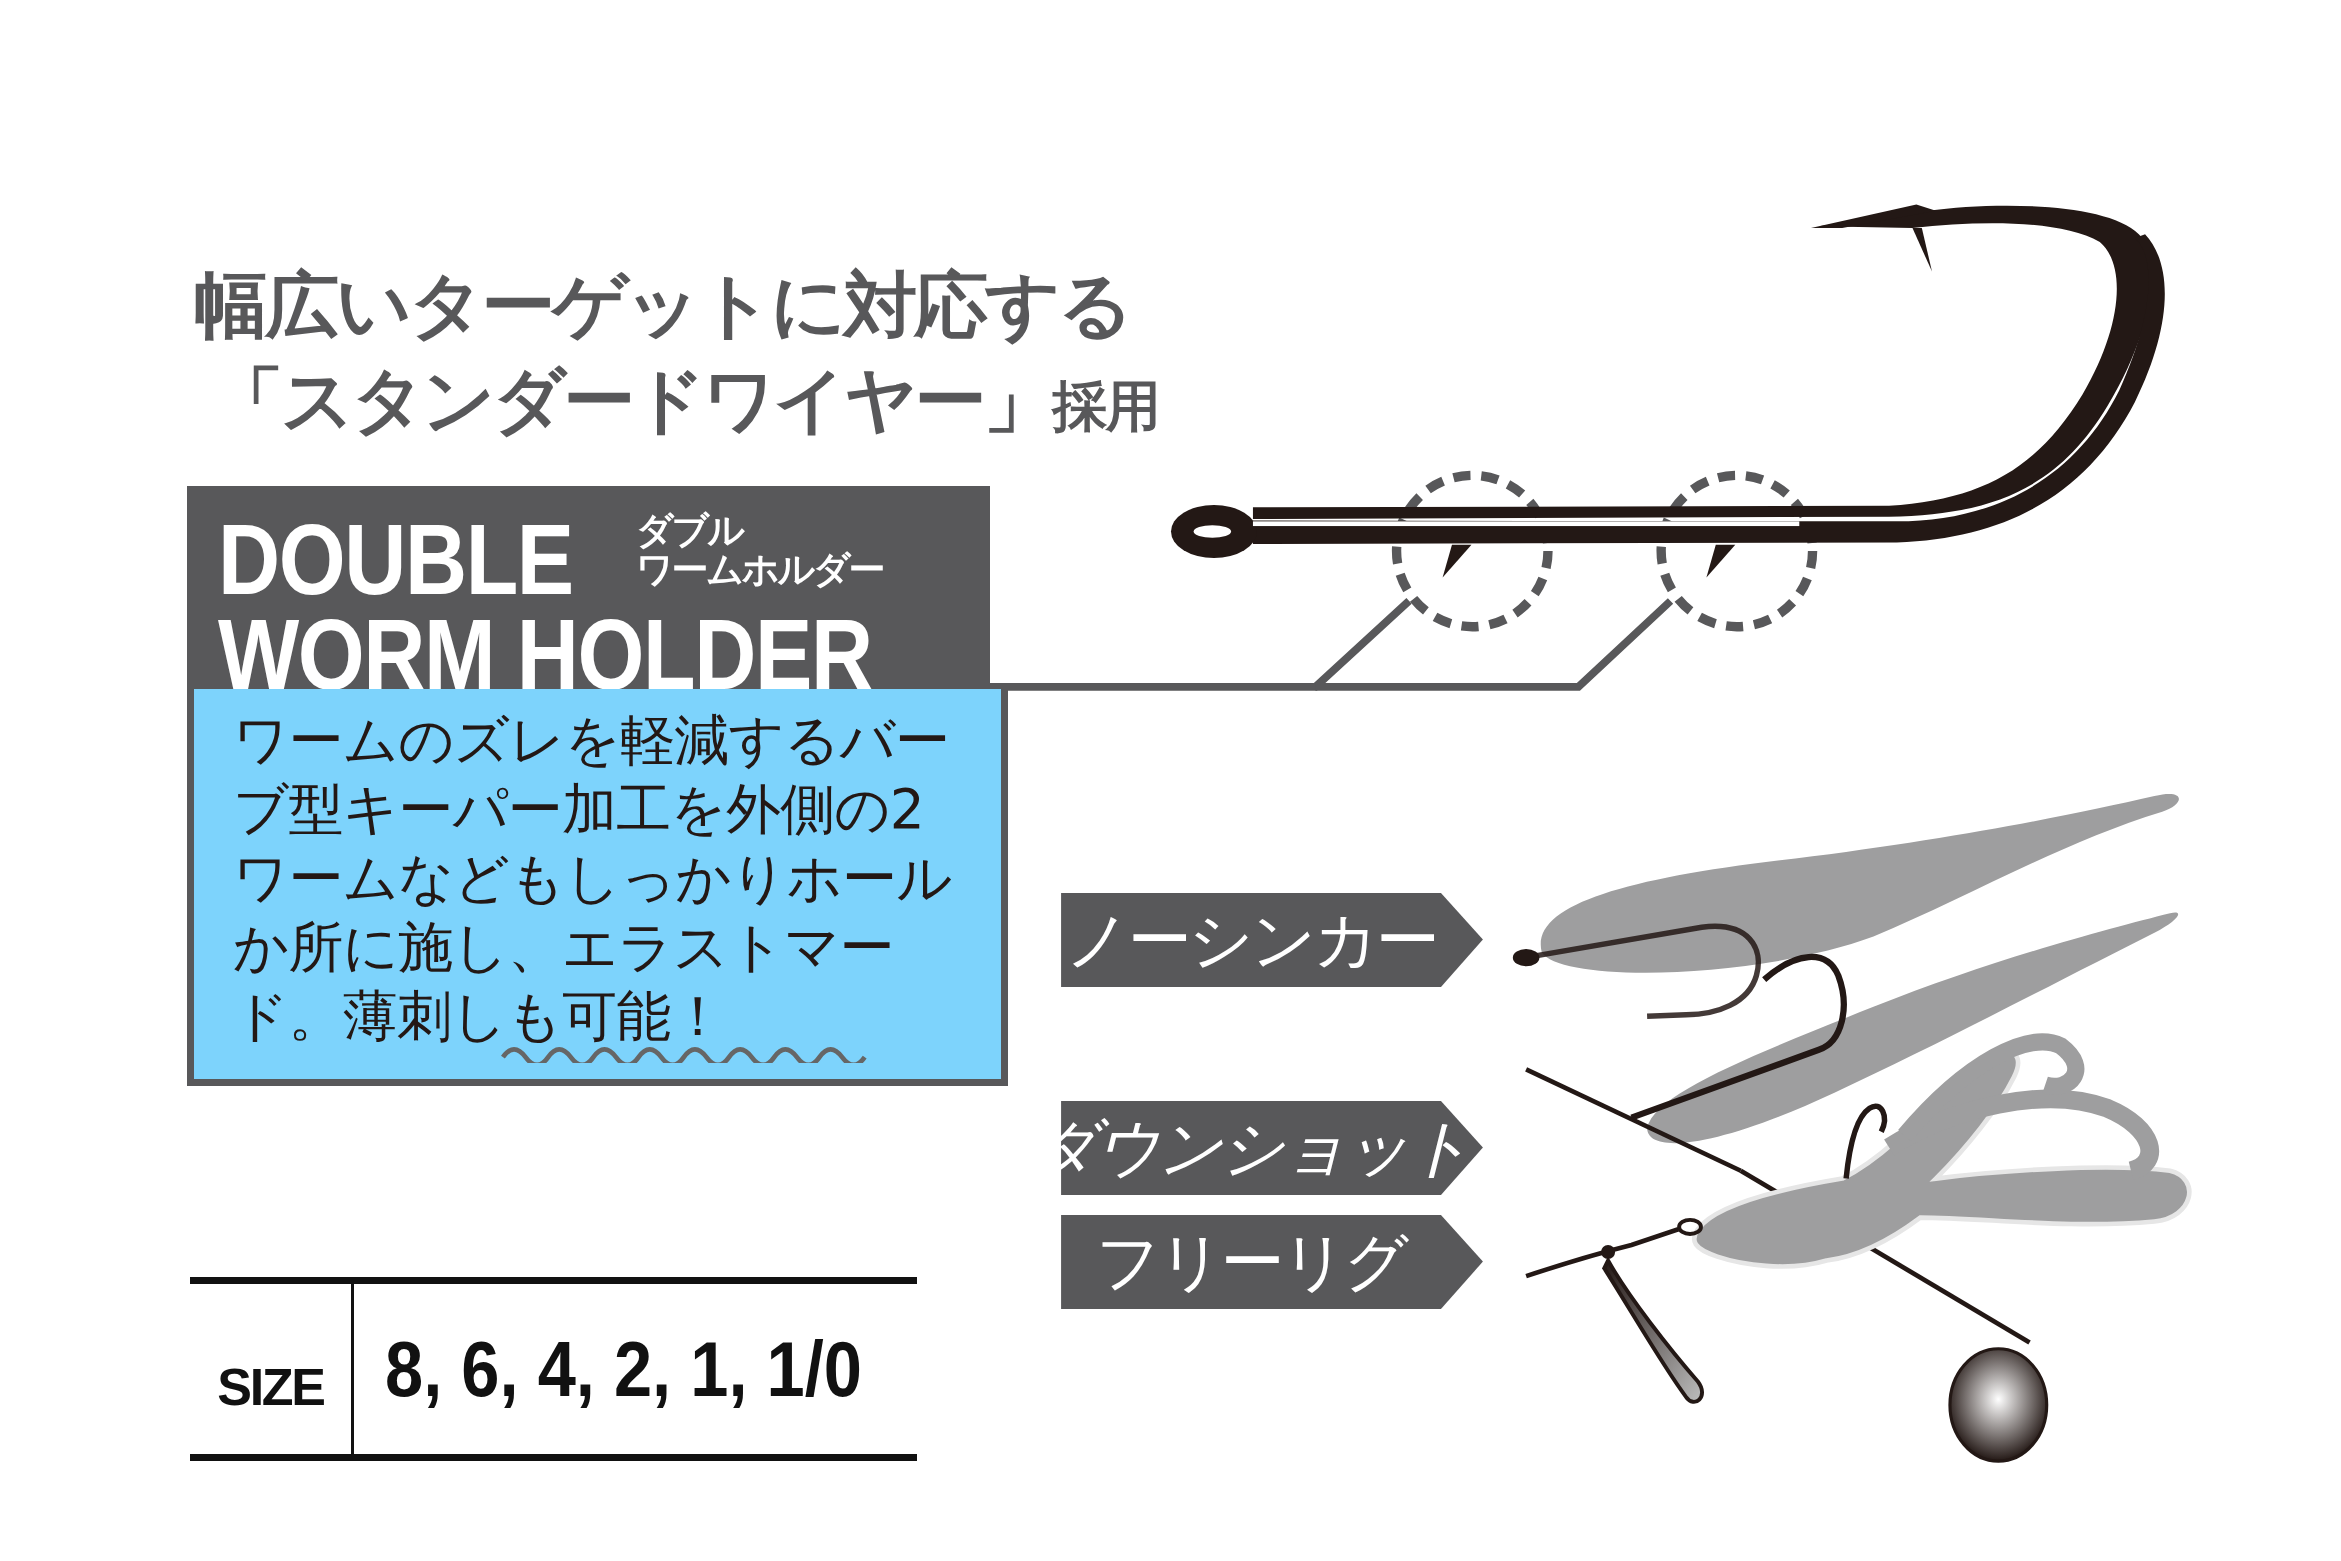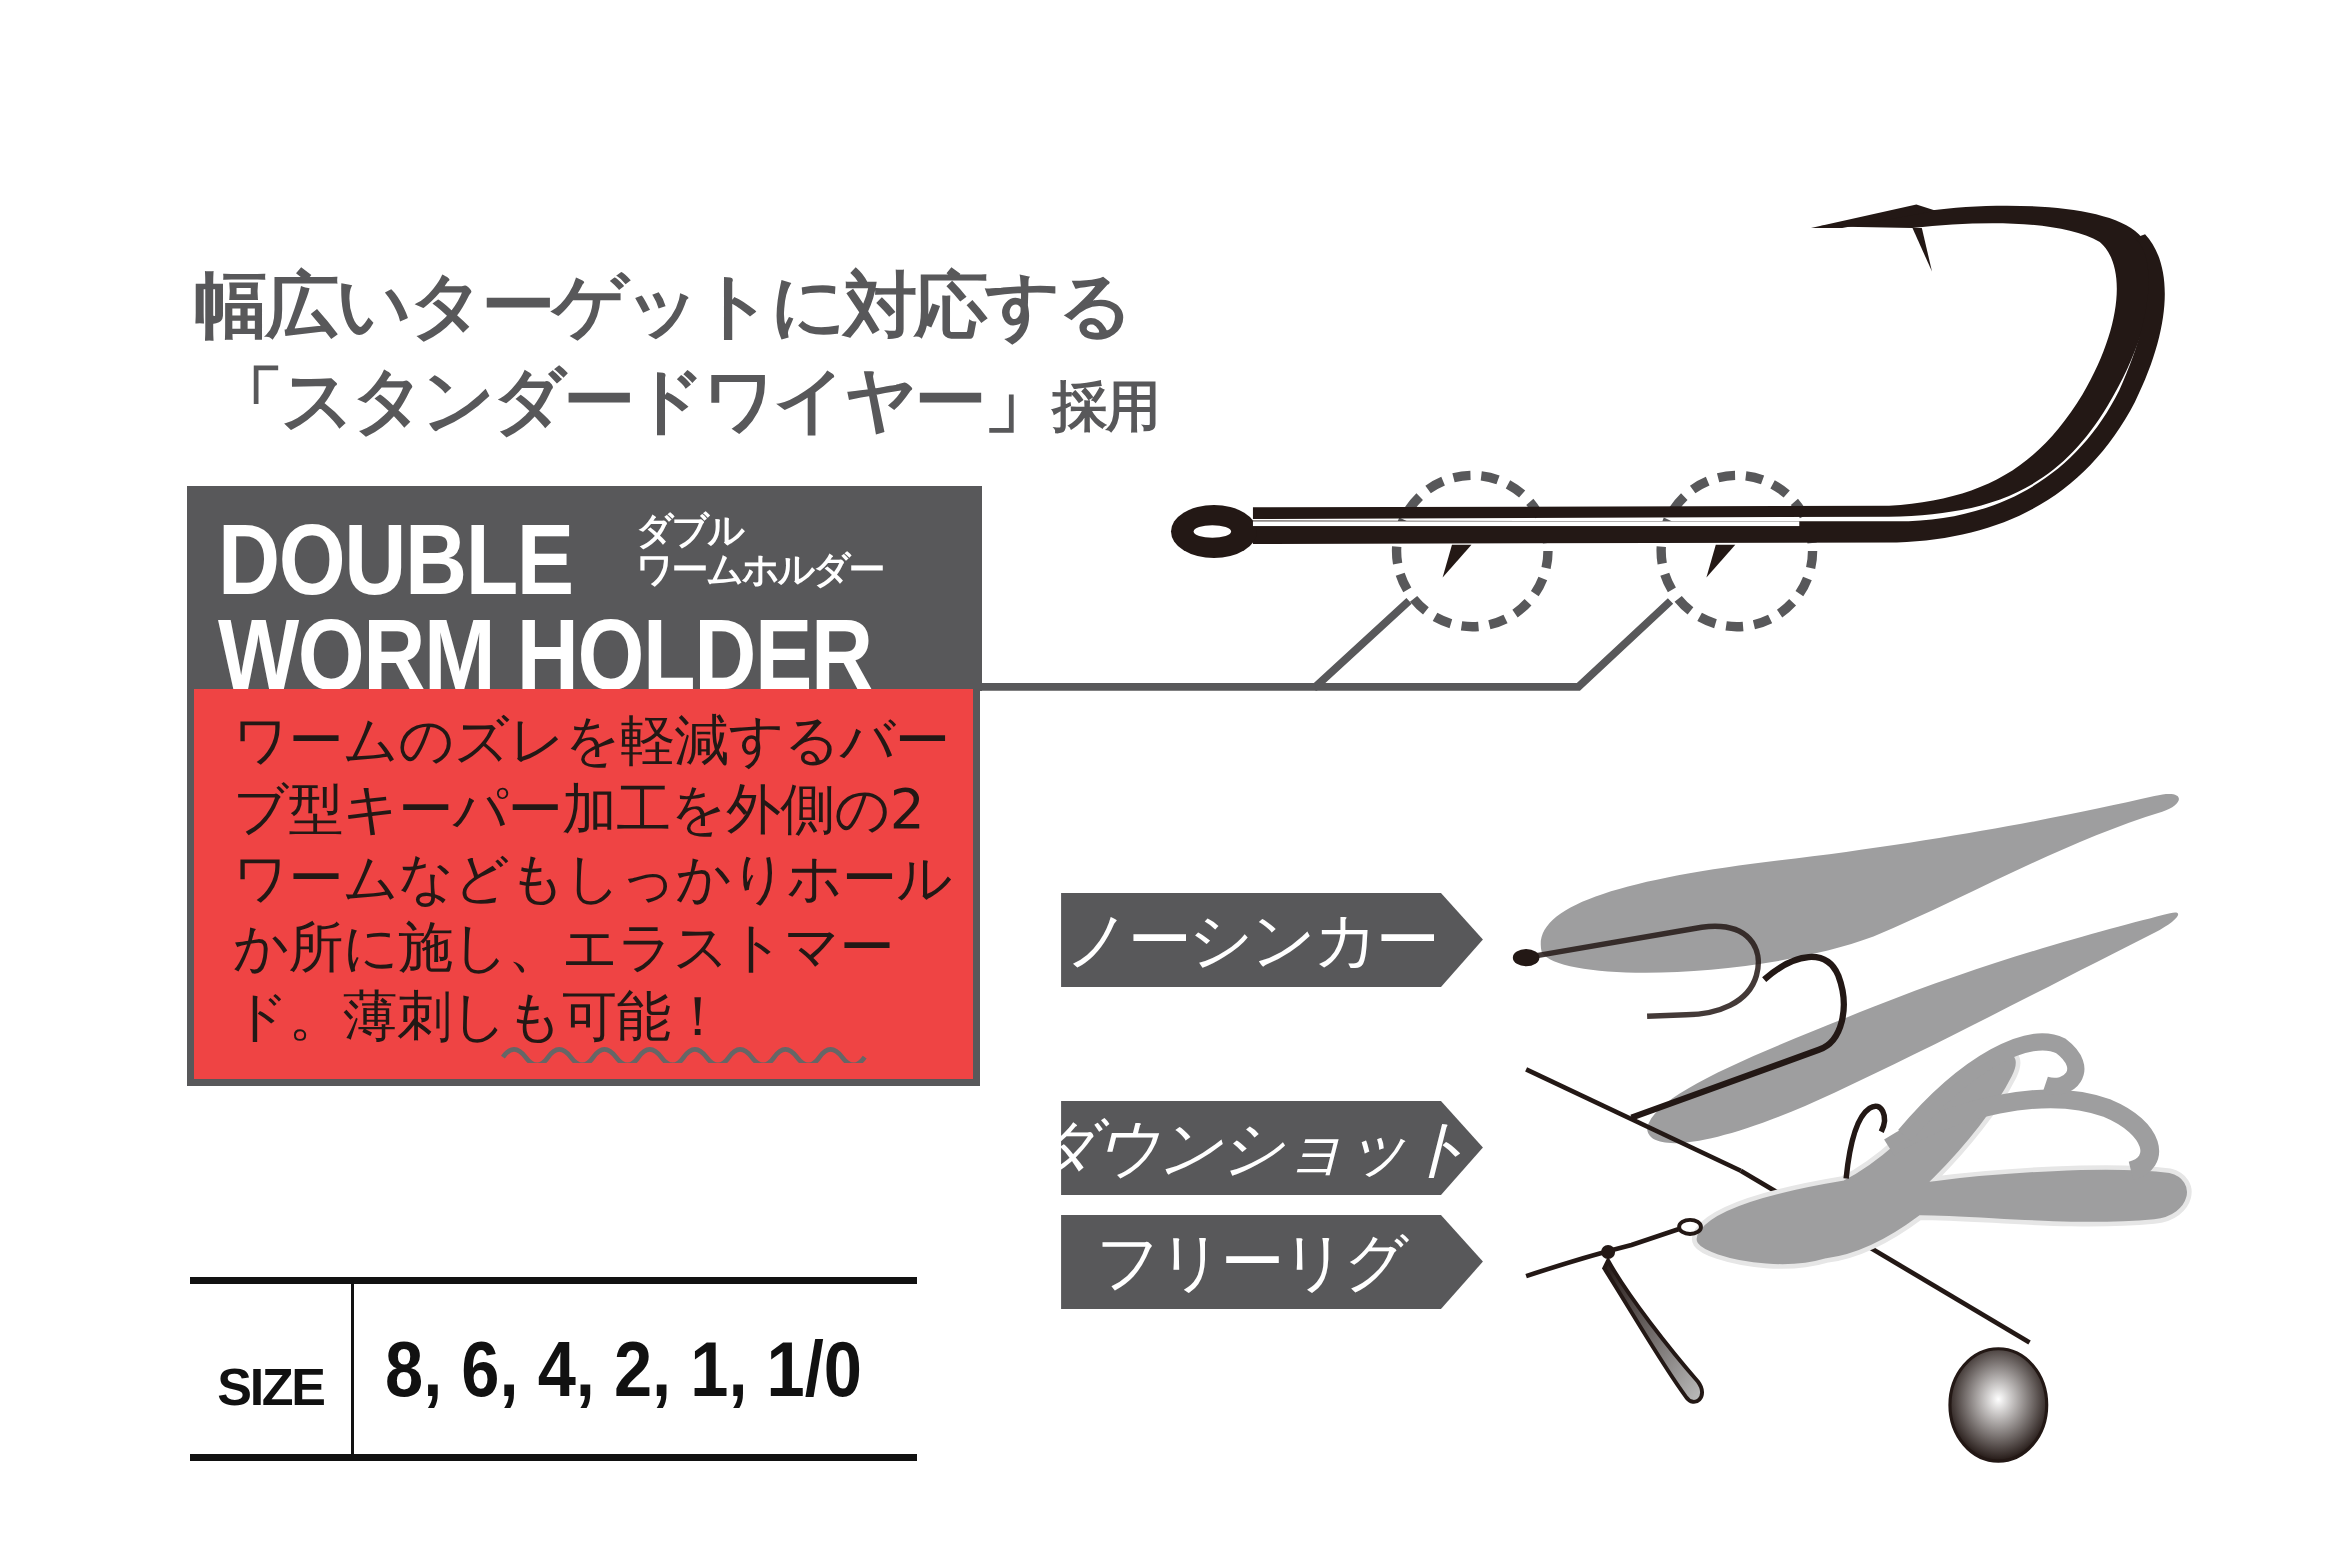--- a/index.html
+++ b/index.html
@@ -4,31 +4,31 @@
 <style>
   html, body { margin:0; padding:0; background:#ffffff; }
   body { width:2342px; height:1561px; position:relative; overflow:hidden;
          font-family:"DejaVu Sans", "Liberation Sans", sans-serif; }
   .abs { position:absolute; }
   .headline { color:#58585a; font-weight:bold; white-space:nowrap; letter-spacing:-3.1px;
               transform-origin:left top; }
   #hl1 { left:194px; top:258px; font-size:72px; transform:scaleX(1.03); }
   #hl2 { left:212px; top:353px; font-size:72px; transform:scaleX(1.0); }
   #hl2 .small { font-size:55px; letter-spacing:-1.6px; }
-  #feature-header { left:187px; top:486px; width:795px; height:205px; background:#58585a; }
+  #feature-header { left:187px; top:486px; width:795px; height:205px; background:#58585a;padding-left:8px; }
   .en-title { position:absolute; color:#ffffff; font-family:"Liberation Sans", sans-serif;
               font-weight:bold; white-space:nowrap; transform-origin:left top; }
   #en1 { left:31px; top:15.6px; font-size:100px; transform:scaleX(0.86); letter-spacing:-1.6px; }
   #en2 { left:31px; top:111px; font-size:100px; transform:scaleX(0.86); letter-spacing:-1.6px; }
   .jp-sub { position:absolute; color:#ffffff; font-weight:bold; white-space:nowrap; font-size:37px;
             letter-spacing:-2.3px; }
   #jp1 { left:449px; top:20px; }
   #jp2 { left:449px; top:59px; }
   #feature-body { left:187px; top:689px; width:779px; height:390px; border:7.8px solid #58585a;
-                  border-top:none; background:#ef4444; }
+                  border-top:none; background:#7dd3fc;padding-left:28px; }
   #body-text { position:absolute; left:39px; top:17px; width:726px; color:#231815;
                font-size:55px; line-height:69px; letter-spacing:-0.8px; }
   .body-line { display:block; white-space:nowrap; }
   #wave { position:absolute; left:307px; top:351px; }
   #leader { left:0; top:0; }
   #size-table { left:190px; top:1277px; width:727px; height:184px; border-top:7.8px solid #111;
                 border-bottom:7.8px solid #111; box-sizing:border-box; }
   #size-label { position:absolute; left:0; width:161px; top:0; bottom:0; display:flex; align-items:center;
                 justify-content:center; font-family:"Liberation Sans", sans-serif; font-weight:bold;
                 font-size:52px; color:#111; letter-spacing:-2.3px;margin-top:36px; }

